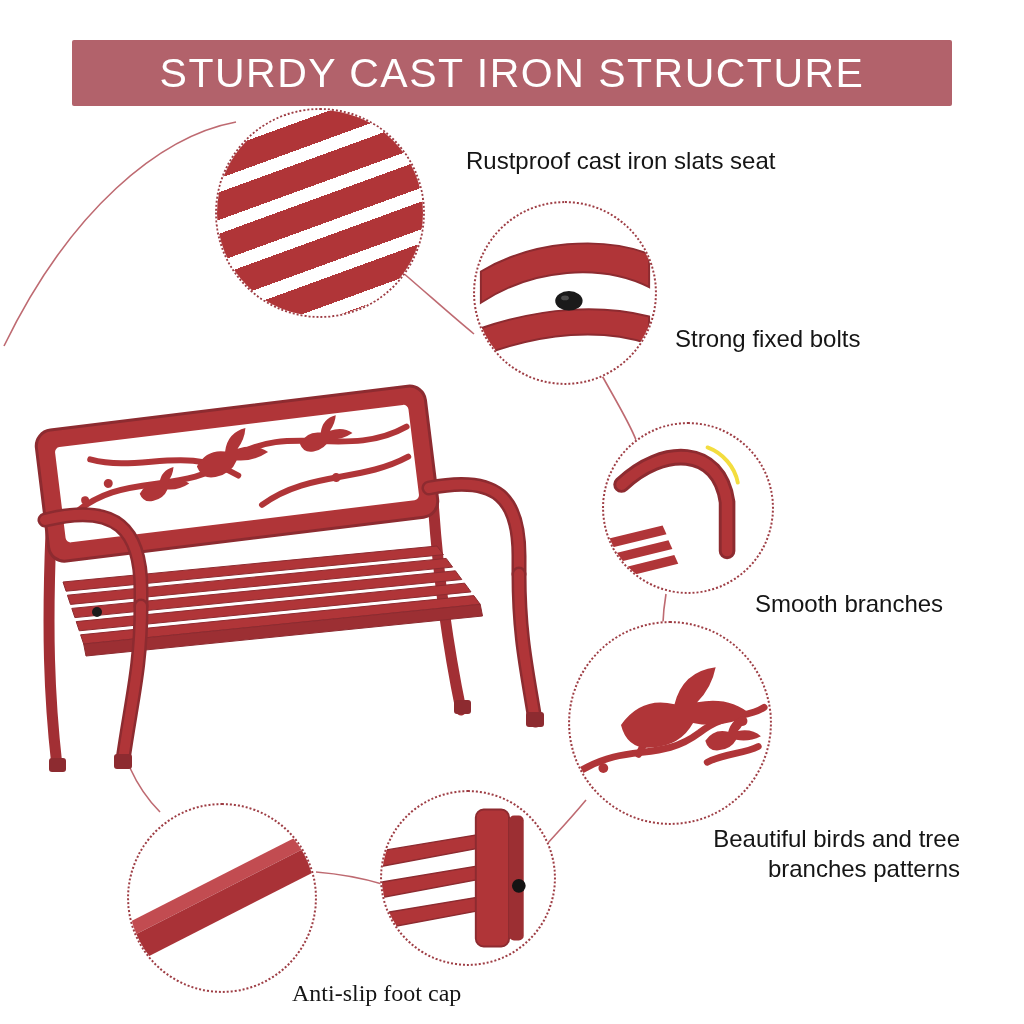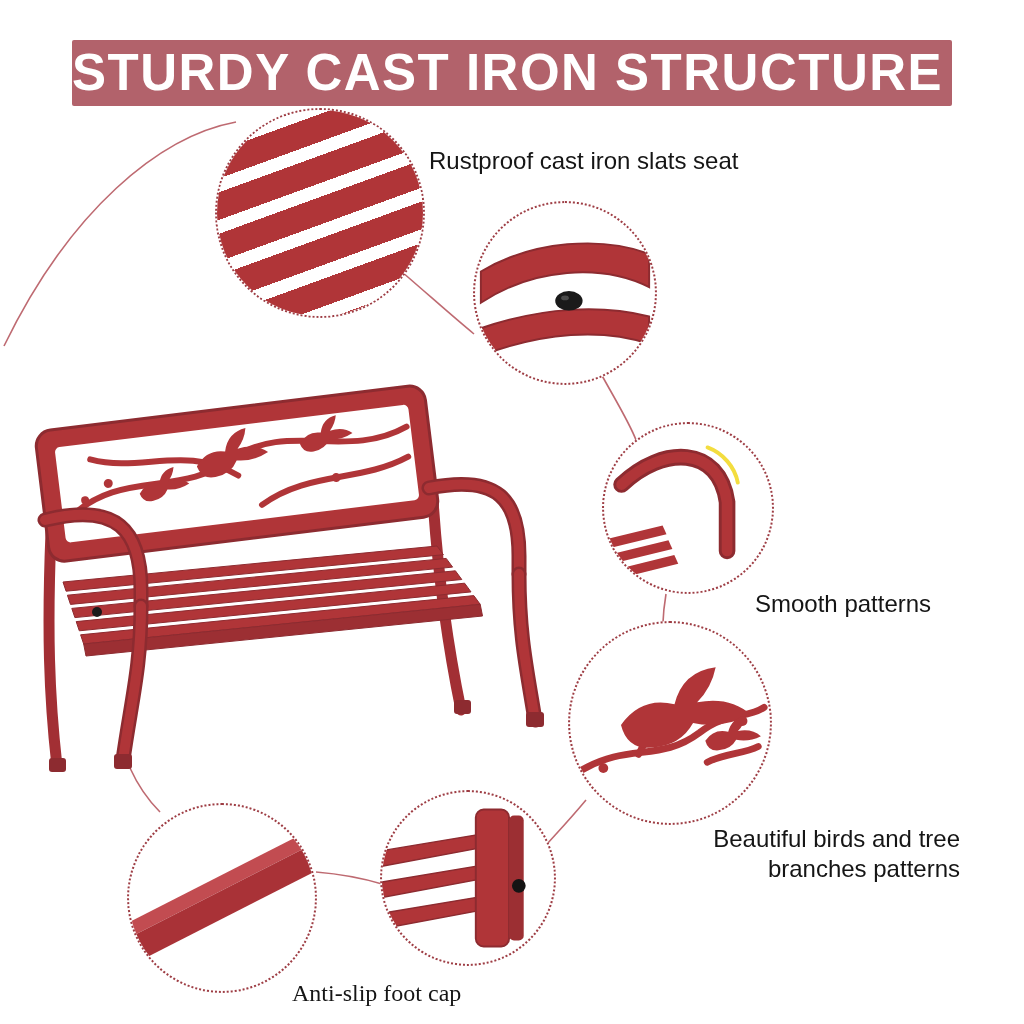--- a/index.html
+++ b/index.html
@@ -2,40 +2,40 @@
 <html><head>
 <meta charset="utf-8">
 <style>
   html,body{margin:0;padding:0;background:#fff;}
   .canvas{
     position:relative;width:1024px;height:1024px;background:#fff;overflow:hidden;
     font-family:"Liberation Sans",sans-serif;
   }
   .banner{
     position:absolute;left:72px;top:40px;width:880px;height:66px;
-    background:#b2626b;color:#fff;line-height:66px;
-    font-size:51px;font-weight:bold;letter-spacing:1.5px;border-radius:2px;
+    background:#b2626b;color:#fff;text-align:center;line-height:66px;
+    font-size:41px;font-weight:normal;letter-spacing:1.5px;border-radius:2px;
   }
   .connectors{position:absolute;left:0;top:0;width:1024px;height:1024px;pointer-events:none;}
   .bench{position:absolute;left:5px;top:350px;width:560px;height:460px;}
   .circle{
     position:absolute;border-radius:50%;border:2px dotted #9e3d44;background:#fff;
     overflow:hidden;box-sizing:border-box;
   }
   .circle svg{position:absolute;left:0;top:0;}
   .c-slats{left:215px;top:108px;width:210px;height:210px;}
   .stripes{position:absolute;inset:0;background:repeating-linear-gradient(160deg,#b03538 0 26px,#ffffff 26px 39px);}
   .c-bolts{left:473px;top:201px;width:184px;height:184px;}
   .c-armrest{left:602px;top:422px;width:172px;height:172px;}
   .c-birds{left:568px;top:621px;width:204px;height:204px;}
   .c-edge{left:380px;top:790px;width:176px;height:176px;}
   .c-foot{left:127px;top:803px;width:190px;height:190px;}
   .label{position:absolute;font-size:24px;color:#151515;white-space:nowrap;}
   .label-wrap{white-space:normal;text-align:right;line-height:1.25;}
-  .l-slats{left:429px;top:147px;}
+  .l-slats{left:466px;top:147px;}
   .l-bolts{left:675px;top:325px;}
   .l-armrest{left:755px;top:590px;}
   .l-birds{left:660px;top:824px;width:300px;}
   .l-edge{left:551px;top:925px;}
   .l-foot{left:292px;top:980px;font-family:Liberation Serif, serif;}
 </style>
 </head>
 <body>
 
 <div class="canvas">
@@ -164,17 +164,18 @@
     <svg width="186" height="186" viewBox="0 0 190 190">
       <g transform="rotate(-27 95 95)">
         <path d="M-20,88 L205,88 L215,74 L-8,74 Z" fill="#c24c51"></path>
         <rect x="-20" y="88" width="225" height="26" fill="#a93237"></rect>
         <path d="M205,88 L215,74 L215,100 L205,114 Z" fill="#8d2b30"></path>
       </g>
     </svg>
   </div>
 
   <div class="label l-slats">Rustproof cast iron slats seat</div>
-  <div class="label l-armrest">Smooth patterns</div>
+  <div class="label l-bolts">Strong fixed bolts</div>
+  <div class="label l-armrest">Smooth branches</div>
   <div class="label label-wrap l-birds">Beautiful birds and tree branches patterns</div>
   <div class="label l-foot">Anti-slip foot cap</div>
 
 </div>
 
 </body></html>

